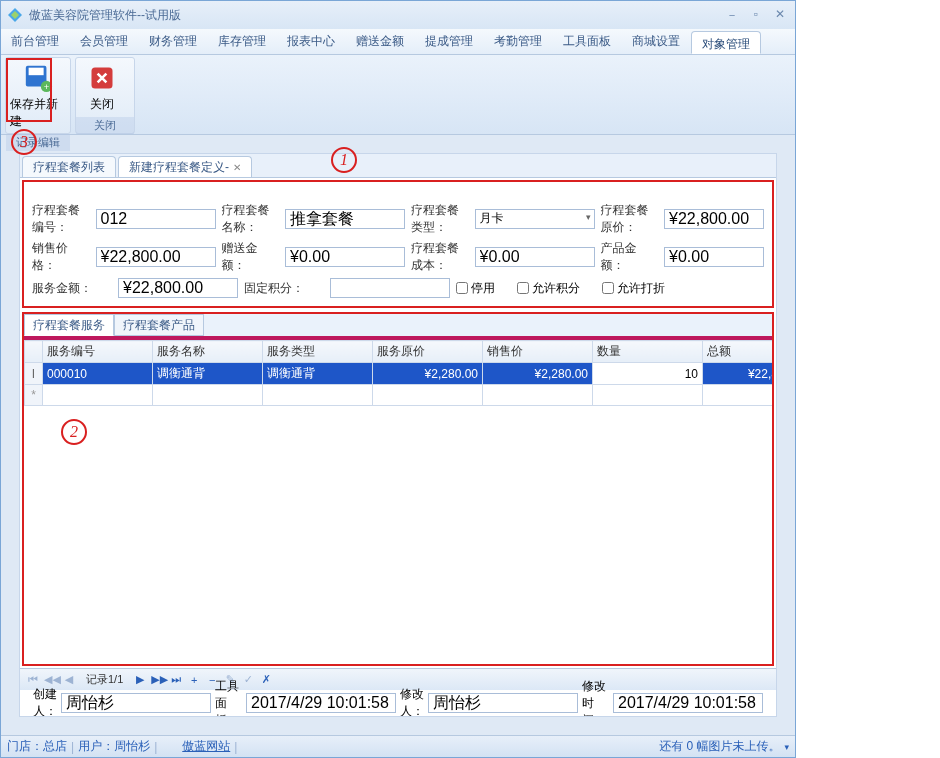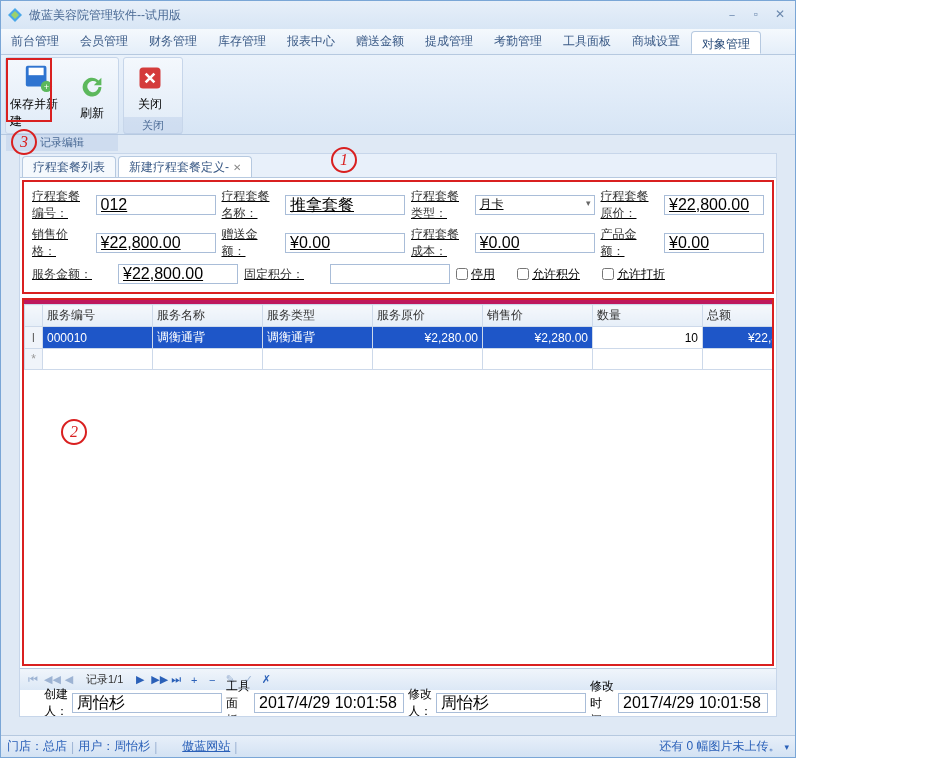--- a/index.html
+++ b/index.html
@@ -16,21 +16,21 @@
 .ribbon { height: 80px; background: linear-gradient(#eaf2fb,#d7e5f5); display: flex; border-bottom: 1px solid #b6c9e0; padding: 2px 4px 0 4px; gap: 4px; }
 .rgroup { border: 1px solid #c7d6ea; border-radius: 3px; background: linear-gradient(#f4f8fd,#e0ebf7); display: flex; flex-direction: column; min-width: 60px; }
 .rgroup .items { display: flex; flex: 1; padding: 2px; }
 .rbtn { width: 48px; display: flex; flex-direction: column; align-items: center; justify-content: center; gap: 2px; cursor: pointer; padding: 2px; border-radius: 3px; }
 .rbtn .icon { width: 32px; height: 32px; display: flex; align-items: center; justify-content: center; }
 .rgroup .glabel { text-align: center; font-size: 11px; color: #4a6a95; background: rgba(180,200,230,.4); padding: 1px 0; }
 .content { flex: 1; background: #fff; border: 1px solid #c7d6ea; margin: 18px; display: flex; flex-direction: column; overflow: hidden; }
 .doctabs { height: 24px; display: flex; background: #e8f0fa; border-bottom: 1px solid #b6c9e0; }
 .doctab { padding: 3px 10px; border: 1px solid #b6c9e0; border-bottom: none; background: #f5f9fd; margin-top: 2px; margin-left: 2px; border-radius: 4px 4px 0 0; display: flex; align-items: center; gap: 4px; color: #3a5a86; cursor: pointer; }
 .doctab.active { background: #fff; }
-.form-area { border: 2px solid #d92020; margin: 2px; padding: 6px 8px 4px 8px; text-decoration: underline; }
+.form-area { border: 2px solid #d92020; margin: 2px; padding: 20px 8px 4px 8px; }
 .form-row { display: flex; align-items: center; margin-bottom: 4px; gap: 6px; }
 .flabel { width: 80px; color: #333; text-align: left; }
 .finput { height: 20px; border: 1px solid #a9bdd8; background: #fff; padding: 1px 4px; font-size: 16px; font-family: inherit; flex: 1; min-width: 0; }
 .fselect { height: 20px; border: 1px solid #a9bdd8; background: #fff; padding: 0 16px 0 4px; font-size: 12px; flex: 1; min-width: 0; position: relative; }
 .fselect::after { content: '▾'; position: absolute; right: 3px; top: 2px; font-size: 9px; color: #666; }
 .chk { display: flex; align-items: center; gap: 3px; margin-right: 16px; }
 .chk input { width: 12px; height: 12px; }
 .remark-row { display: flex; align-items: flex-start; }
 .remark-row textarea { flex: 1; height: 36px; border: 1px solid #a9bdd8; resize: none; font-family: inherit; font-size: 12px; }
 .detail-area { border: 2px solid #d92020; margin: 2px; flex: 1; display: flex; flex-direction: column; overflow: hidden; }
@@ -41,21 +41,21 @@
 table { border-collapse: collapse; width: 100%; table-layout: fixed; }
 th, td { border: 1px solid #cdd9ea; padding: 2px 4px; font-size: 12px; height: 20px; }
 th { background: linear-gradient(#f5f8fc,#e6eef8); color: #333; text-align: left; font-weight: normal; }
 tr.sel td { background: #1e56c8; color: #fff; }
 tr.sel td.editcell { background: #fff; color: #000; }
 .num { text-align: right; }
 .rownew td { background: #fff; }
 .navbar { height: 22px; background: linear-gradient(#f0f5fb,#dce8f6); border-top: 1px solid #b6c9e0; display: flex; align-items: center; padding: 0 6px; color: #3a5a86; gap: 4px; font-size: 11px; }
 .navbtn { width: 14px; text-align: center; cursor: pointer; color: #2a60b8; }
 .navbtn.dis { color: #9db3d3; }
-.audit { height: 26px; display: flex; align-items: center; padding: 0 24px; gap: 4px; background: #fff; }
+.audit { height: 26px; display: flex; align-items: center; padding: 0 13px; gap: 4px; background: #fff; }
 .audit .finput { flex: 0 0 auto; width: 150px; }
 .statusbar { height: 22px; background: linear-gradient(#e7eff9,#d3e2f3); border-top: 1px solid #b6c9e0; display: flex; align-items: center; padding: 0 6px; color: #2a60b8; }
 .statusbar .right { margin-left: auto; }
 .red-circle { position: absolute; width: 26px; height: 26px; border: 2px solid #d92020; border-radius: 50%; display: flex; align-items: center; justify-content: center; color: #d92020; font-family: serif; font-style: italic; font-size: 16px; pointer-events: none; background: transparent; }
 .red-box-save { position: absolute; border: 2px solid #d92020; pointer-events: none; }
 .page { position: relative; }
 .hl-link { color: #2a60b8; text-decoration: underline; cursor: pointer; margin-left: 21px; }
 </style>
 </head>
 <body>
@@ -94,28 +94,20 @@
         <div class="rbtn" style="width:60px">
           <span class="icon">
               <svg width="30" height="30" viewBox="0 0 32 32">
                 <rect x="3" y="3" width="22" height="22" rx="2" fill="#2f74d0"></rect>
                 <rect x="6" y="5" width="16" height="8" fill="#fff"></rect>
                 <circle cx="25" cy="25" r="6" fill="#5cb85c"></circle>
                 <text x="25" y="29" font-size="10" text-anchor="middle" fill="#fff">+</text>
               </svg>
             </span>
           <span>保存并新建</span>
-        </div>
-        <div class="rbtn">
-          <span class="icon">
-              <svg width="30" height="30" viewBox="0 0 32 32">
-                <path d="M26 16a10 10 0 1 1-3-7l3-3v8h-8l3-3a6 6 0 1 0 2 5z" fill="#5cb85c"></path>
-              </svg>
-            </span>
-          <span>刷新</span>
         </div>
       </div>
       <div class="glabel">记录编辑</div>
     </div>
     <div class="rgroup">
       <div class="items">
         <div class="rbtn">
           <span class="icon">
               <svg width="28" height="28" viewBox="0 0 32 32">
                 <rect x="4" y="4" width="24" height="24" rx="4" fill="#d43c3c"></rect>
@@ -175,20 +167,24 @@
             <span>允许积分</span>
           </label>
         <label class="chk">
             <input type="checkbox" style="">
             <span>允许打折</span>
           </label>
       </div>
     </div>
 
     <div class="detail-area">
+      <div class="subtabs">
+        <div class="subtab active">疗程套餐服务</div>
+        <div class="subtab">疗程套餐产品</div>
+      </div>
       <div class="grid">
         <table>
           <colgroup>
               <col style="width:18px">
               <col style="width:110px">
               <col style="width:110px">
               <col style="width:110px">
               <col style="width:110px">
               <col style="width:110px">
               <col style="width:110px">

